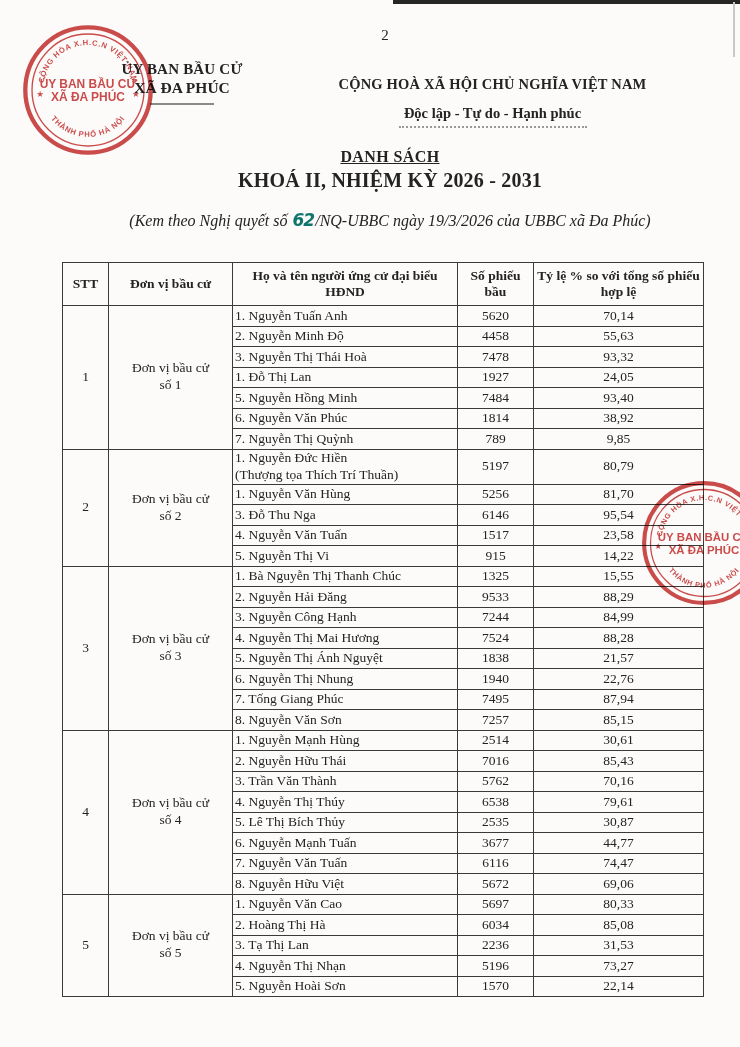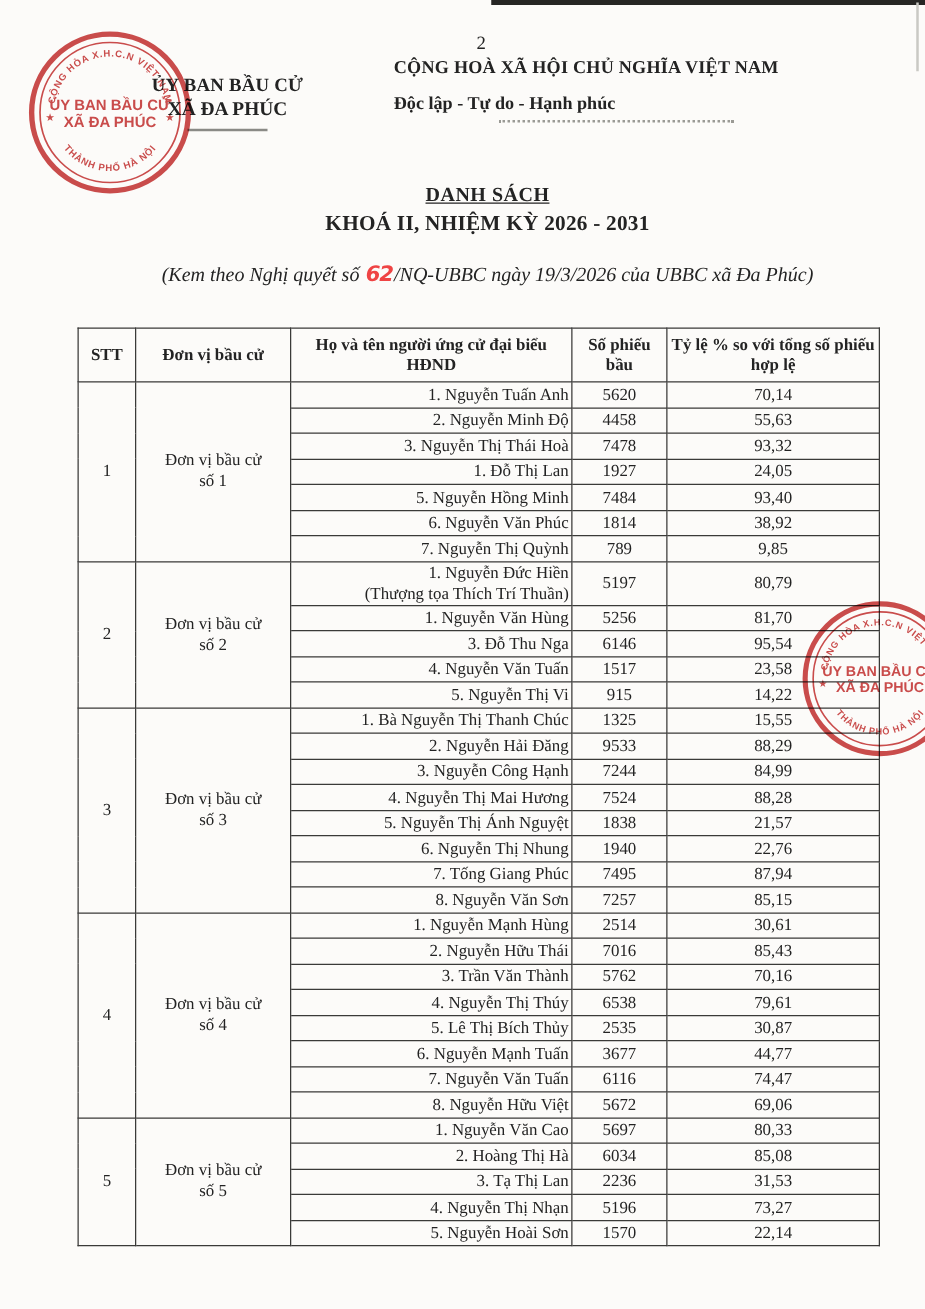--- a/index.html
+++ b/index.html
@@ -13,52 +13,52 @@
   .scan-bar-top{position:absolute;left:393px;top:0;width:347px;height:4px;background:#262624;}
   .scan-line-right{position:absolute;left:733px;top:2px;width:2px;height:55px;background:#c9c9c4;}
 
   .page-number{position:absolute;top:27px;left:0;width:770px;text-align:center;font-size:15px;}
 
   .issuer-block{position:absolute;top:61px;left:98px;width:168px;text-align:center;font-weight:bold;}
   .issuer-block .l1{font-size:15px;letter-spacing:.2px;}
   .issuer-block .l2{font-size:15.5px;margin-top:1px;}
   .issuer-underline{width:64px;height:2px;background:#8a8a86;margin:6px auto 0;}
 
-  .national-block{position:absolute;top:46px;left:315px;width:355px;text-align:left;font-weight:bold;}
+  .national-block{position:absolute;top:76px;left:315px;width:355px;text-align:center;font-weight:bold;}
   .national-block .l1{font-size:14.5px;letter-spacing:.2px;}
   .national-block .l2{font-size:14.5px;margin-top:12px;}
   .national-underline{width:188px;height:0;border-bottom:2px dotted #9a9a95;margin:4px auto 0;}
 
   .title-block{position:absolute;top:148px;left:40px;width:700px;text-align:center;font-weight:bold;}
   .title-block .t1{font-size:16px;letter-spacing:.4px;text-decoration:underline;}
   .title-block .t2{font-size:15.5px;margin-top:4px;letter-spacing:.2px;}
-  .title-block .t3{font-size:17px;margin-top:3px;letter-spacing:.2px;}
+  .title-block .t3{font-size:20px;margin-top:3px;letter-spacing:.2px;}
   .subtitle{position:absolute;top:210px;left:40px;width:700px;text-align:center;
     font-style:italic;font-size:16px;}
   .subtitle .hand-number{
     font-family:"DejaVu Sans",sans-serif;font-weight:bold;font-style:italic;
-    color:#ef4444;font-size:17px;letter-spacing:-1px;padding:0 1px;}
+    color:#0f766e;font-size:17px;letter-spacing:-1px;padding:0 1px;}
 
   
   table.results{
     position:absolute;left:62px;top:262px;width:641px;
     border-collapse:collapse;table-layout:fixed;
   }
   table.results th,table.results td{
     border:1.5px solid #3a3a38;
     font-size:13.5px;line-height:1.2;
     padding:0 2px;vertical-align:middle;overflow:hidden;
   }
   table.results th{font-weight:bold;text-align:center;height:42px;font-size:13.5px;}
   table.results td{height:19.5px;}
   tr.tall td{height:34px;}
   td.c-stt{text-align:center;font-size:14px;}
   td.c-unit{text-align:center;}
   td.c-unit .unit-line{line-height:1.25;}
-  td.c-name{text-align:right;padding-left:5px;}
+  td.c-name{text-align:left;padding-left:5px;}
   td.c-name .name-l2{line-height:1.2;}
   td.c-num{text-align:center;font-size:14px;}
 
   
   .stamp{position:absolute;mix-blend-mode:multiply;opacity:.88;color:#c53434;}
   .stamp-top-left{left:21px;top:23px;width:134px;height:134px;}
   .stamp-right{left:640px;top:479px;width:128px;height:128px;}
   .stamp .arc{font-family:"Liberation Sans","DejaVu Sans",sans-serif;font-weight:bold;
     font-size:8px;letter-spacing:.7px;fill:currentColor;}
   .stamp .ctr{font-family:"Liberation Sans","DejaVu Sans",sans-serif;font-weight:bold;

